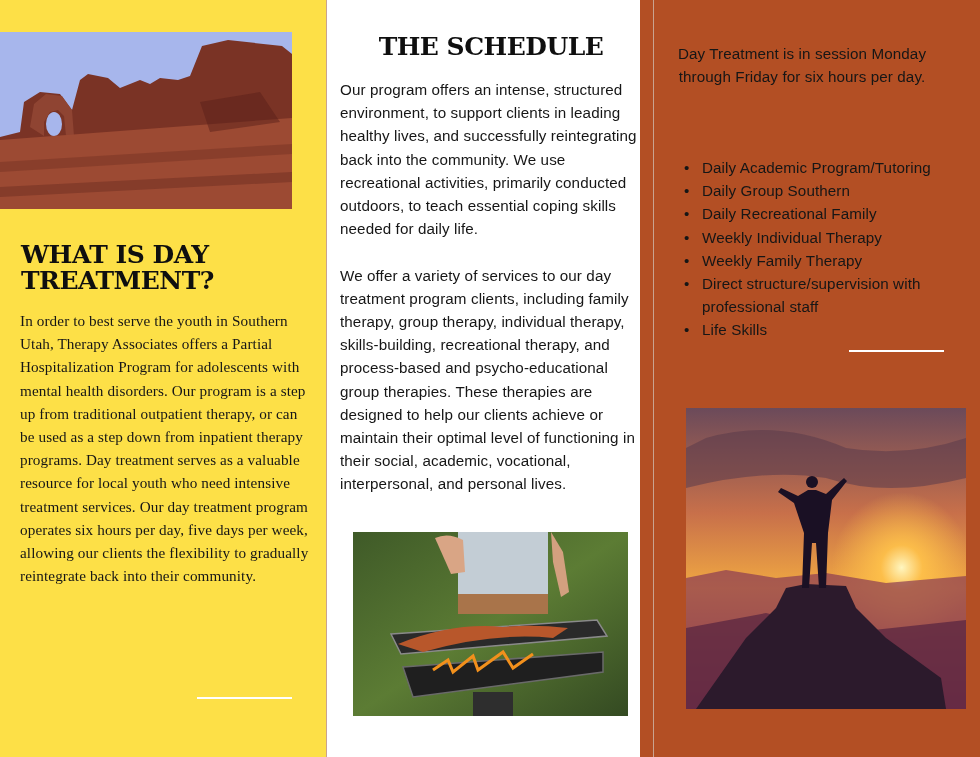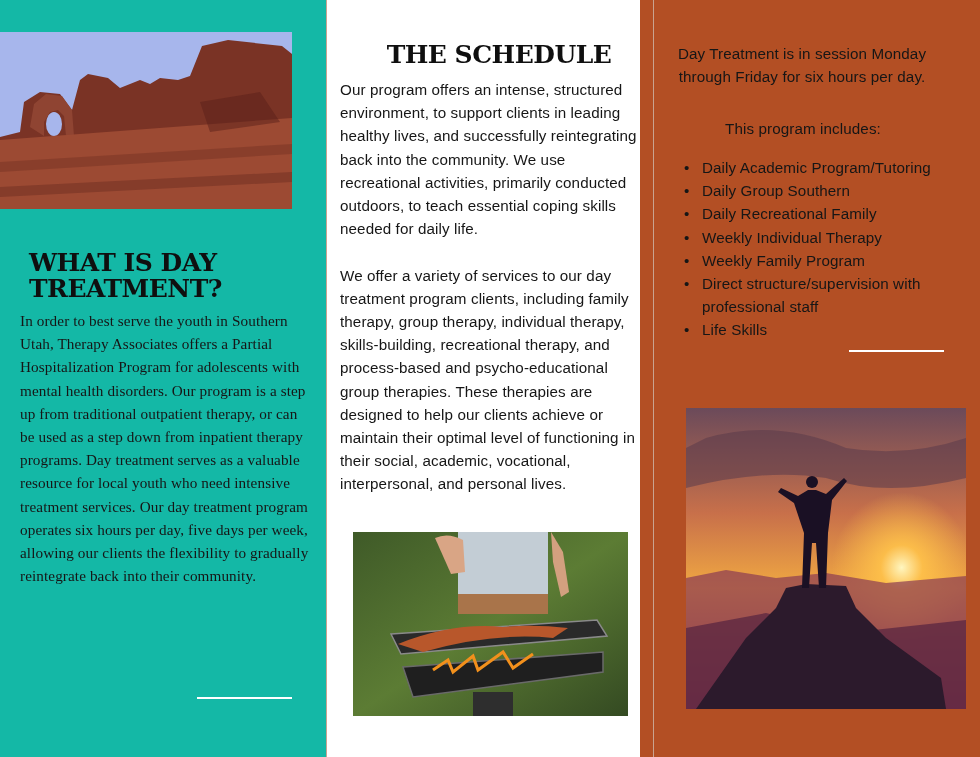--- a/index.html
+++ b/index.html
@@ -3,33 +3,33 @@
 <meta charset="utf-8">
 <style>
   html, body { margin: 0; padding: 0; }
   body {
     width: 980px; height: 757px; overflow: hidden;
     background: #b34f24;
     font-family: "Liberation Sans", sans-serif;
     position: relative;
   }
   .panel { position: absolute; top: 0; height: 757px; }
-  #panel-left { left: 0; width: 326px; background: #14b8a6; }
+  #panel-left { left: 0; width: 326px; background: #fde047; }
   #panel-mid { left: 326px; width: 328px; background: #ffffff; }
   #panel-right { left: 640px; width: 326px; background: #b34f24; }
   .sep { position: absolute; top: 0; width: 1px; height: 757px; background: #c9a38f; }
 
   .photo { position: absolute; overflow: hidden; }
   .photo svg { display: block; width: 100%; height: 100%; }
 
   
   #arch-photo { left: 0; top: 32px; width: 292px; height: 177px; }
   .heading {
     font-family: "DejaVu Serif", "Liberation Serif", serif;
-    font-weight: bold; color: #0f0f0f; margin: 9px;
+    font-weight: bold; color: #0f0f0f; margin: 1px;
     letter-spacing: -0.5px;
   }
   #left-heading {
     position: absolute; left: 20px; top: 241px; width: 290px;
     font-size: 25px; line-height: 26px;
   }
   .body-text {
     color: #161616; font-size: 15.2px; line-height: 23.2px;
     margin: 0; letter-spacing: 0.1px;
   }
@@ -110,27 +110,26 @@
       <path d="M45,112 Q100,90 150,95 Q180,92 215,96 L200,106 Q140,100 70,120 Z" fill="#b8572b"></path>
       <path d="M50,135 L250,120 L250,140 L60,165 Z" fill="#1f1f1f" stroke="#6a6a6a" stroke-width="1.5"></path>
       <path d="M80,138 L95,128 L100,140 L120,124 L125,138 L150,120 L160,136 L180,122" stroke="#f2901c" stroke-width="3" fill="none"></path>
       <rect x="120" y="160" width="40" height="24" fill="#2e2e2e"></rect>
     </svg>
   </div>
 </div>
 
 <div class="panel" id="panel-right">
   <p class="body-text" id="right-intro">Day Treatment is in session Monday through Friday for six hours per day.</p>
-  <p class="body-text" id="right-includes">This program includes:</p>
   <ul class="body-text" id="includes-list">
     <li>Daily Academic Program/Tutoring</li>
     <li>Daily Group Southern</li>
     <li>Daily Recreational Family</li>
     <li>Weekly Individual Therapy</li>
-    <li>Weekly Family Program</li>
+    <li>Weekly Family Therapy</li>
     <li>Direct structure/supervision with professional staff</li>
     <li>Life Skills</li>
   </ul>
   <div class="rule" id="right-rule"></div>
 
   <div class="photo" id="summit-photo">
     <svg viewBox="0 0 280 301" preserveAspectRatio="none">
       <defs>
         <linearGradient id="sky" x1="0" y1="0" x2="0" y2="1">
           <stop offset="0" stop-color="#6b4a5a"></stop>

